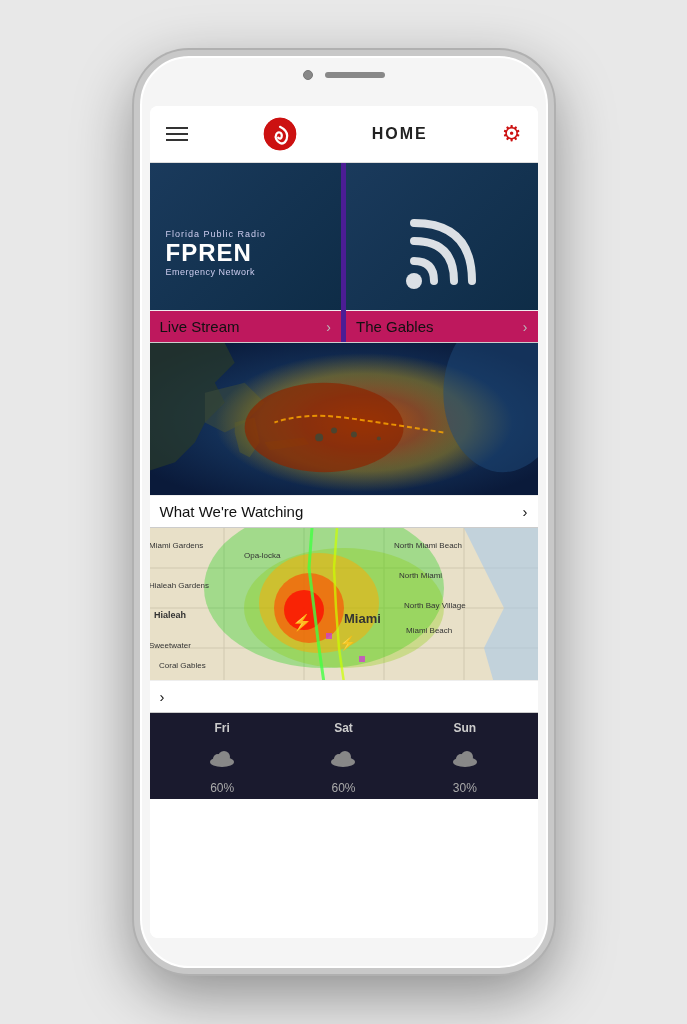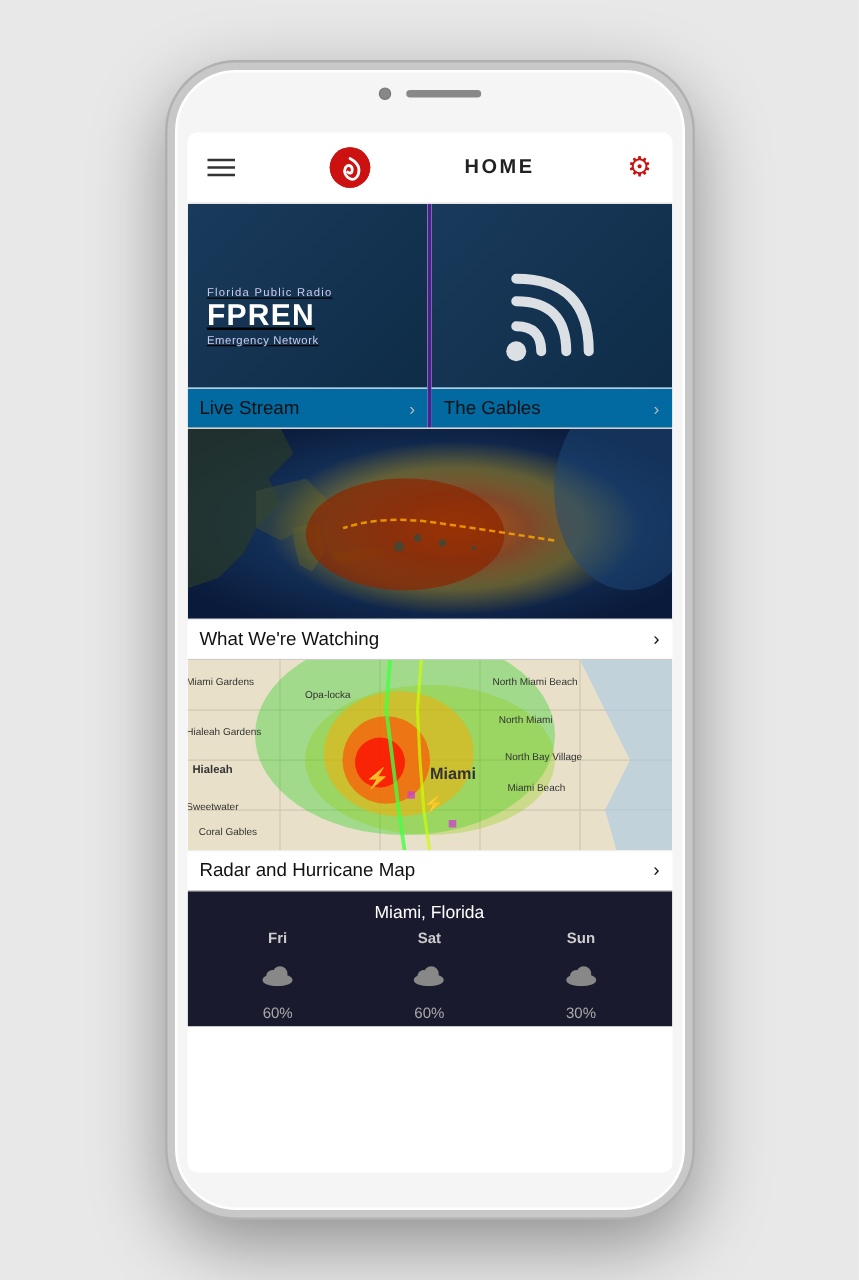--- a/index.html
+++ b/index.html
@@ -152,22 +152,21 @@
     }
 
     .tile {
       flex: 1;
       position: relative;
       overflow: hidden;
       cursor: pointer;
     }
 
     .tile:first-child {
-      border-right: 3px solid #4c1d95;
-      text-decoration: underline;
+      border-right: 5px solid #4c1d95;
     }
 
     .tile-bg-dark {
       background: linear-gradient(135deg, #1a3a5c 0%, #0d2b45 100%);
       width: 100%;
       height: 100%;
     }
 
     .tile-fpren {
       display: flex;
@@ -206,21 +205,21 @@
       align-items: center;
       justify-content: center;
       height: 100%;
     }
 
     .tile-label {
       position: absolute;
       bottom: 0;
       left: 0;
       right: 0;
-      background: #0369a1;
+      background: #be185d;
       padding: 7px 10px;
       display: flex;
       justify-content: space-between;
       align-items: center;
       font-size: 15px;
       font-weight: 500;
       color: #111;
       border-top: 1px solid #eee;
     }
 
@@ -489,27 +488,25 @@
             <text x="250" y="20" font-size="8" fill="#333" font-family="Arial">North Miami Beach</text>
             <text x="255" y="50" font-size="8" fill="#333" font-family="Arial">North Miami</text>
             <text x="260" y="80" font-size="8" fill="#333" font-family="Arial">North Bay Village</text>
             <text x="262" y="105" font-size="8" fill="#333" font-family="Arial">Miami Beach</text>
 
             <rect x="182" y="105" width="6" height="6" fill="#cc44cc" opacity="0.8"></rect>
             <rect x="215" y="128" width="6" height="6" fill="#cc44cc" opacity="0.8"></rect>
           </svg>
         </div>
         <div class="map-label-bar">
-          <span>Radar and Hurricane Map</span>
           <span class="chevron">›</span>
         </div>
       </div>
 
       <div class="weather-bar">
-        <div class="weather-city">Miami, Florida</div>
         <div class="weather-days">
           <div class="weather-day">
             <span class="day-name">Fri</span>
             <svg width="28" height="18" viewBox="0 0 28 18">
               <ellipse cx="14" cy="13" rx="12" ry="5" fill="#888"></ellipse>
               <circle cx="10" cy="10" r="5" fill="#888"></circle>
               <circle cx="16" cy="8" r="6" fill="#888"></circle>
             </svg>
             <span class="day-pct">60%</span>
           </div>

